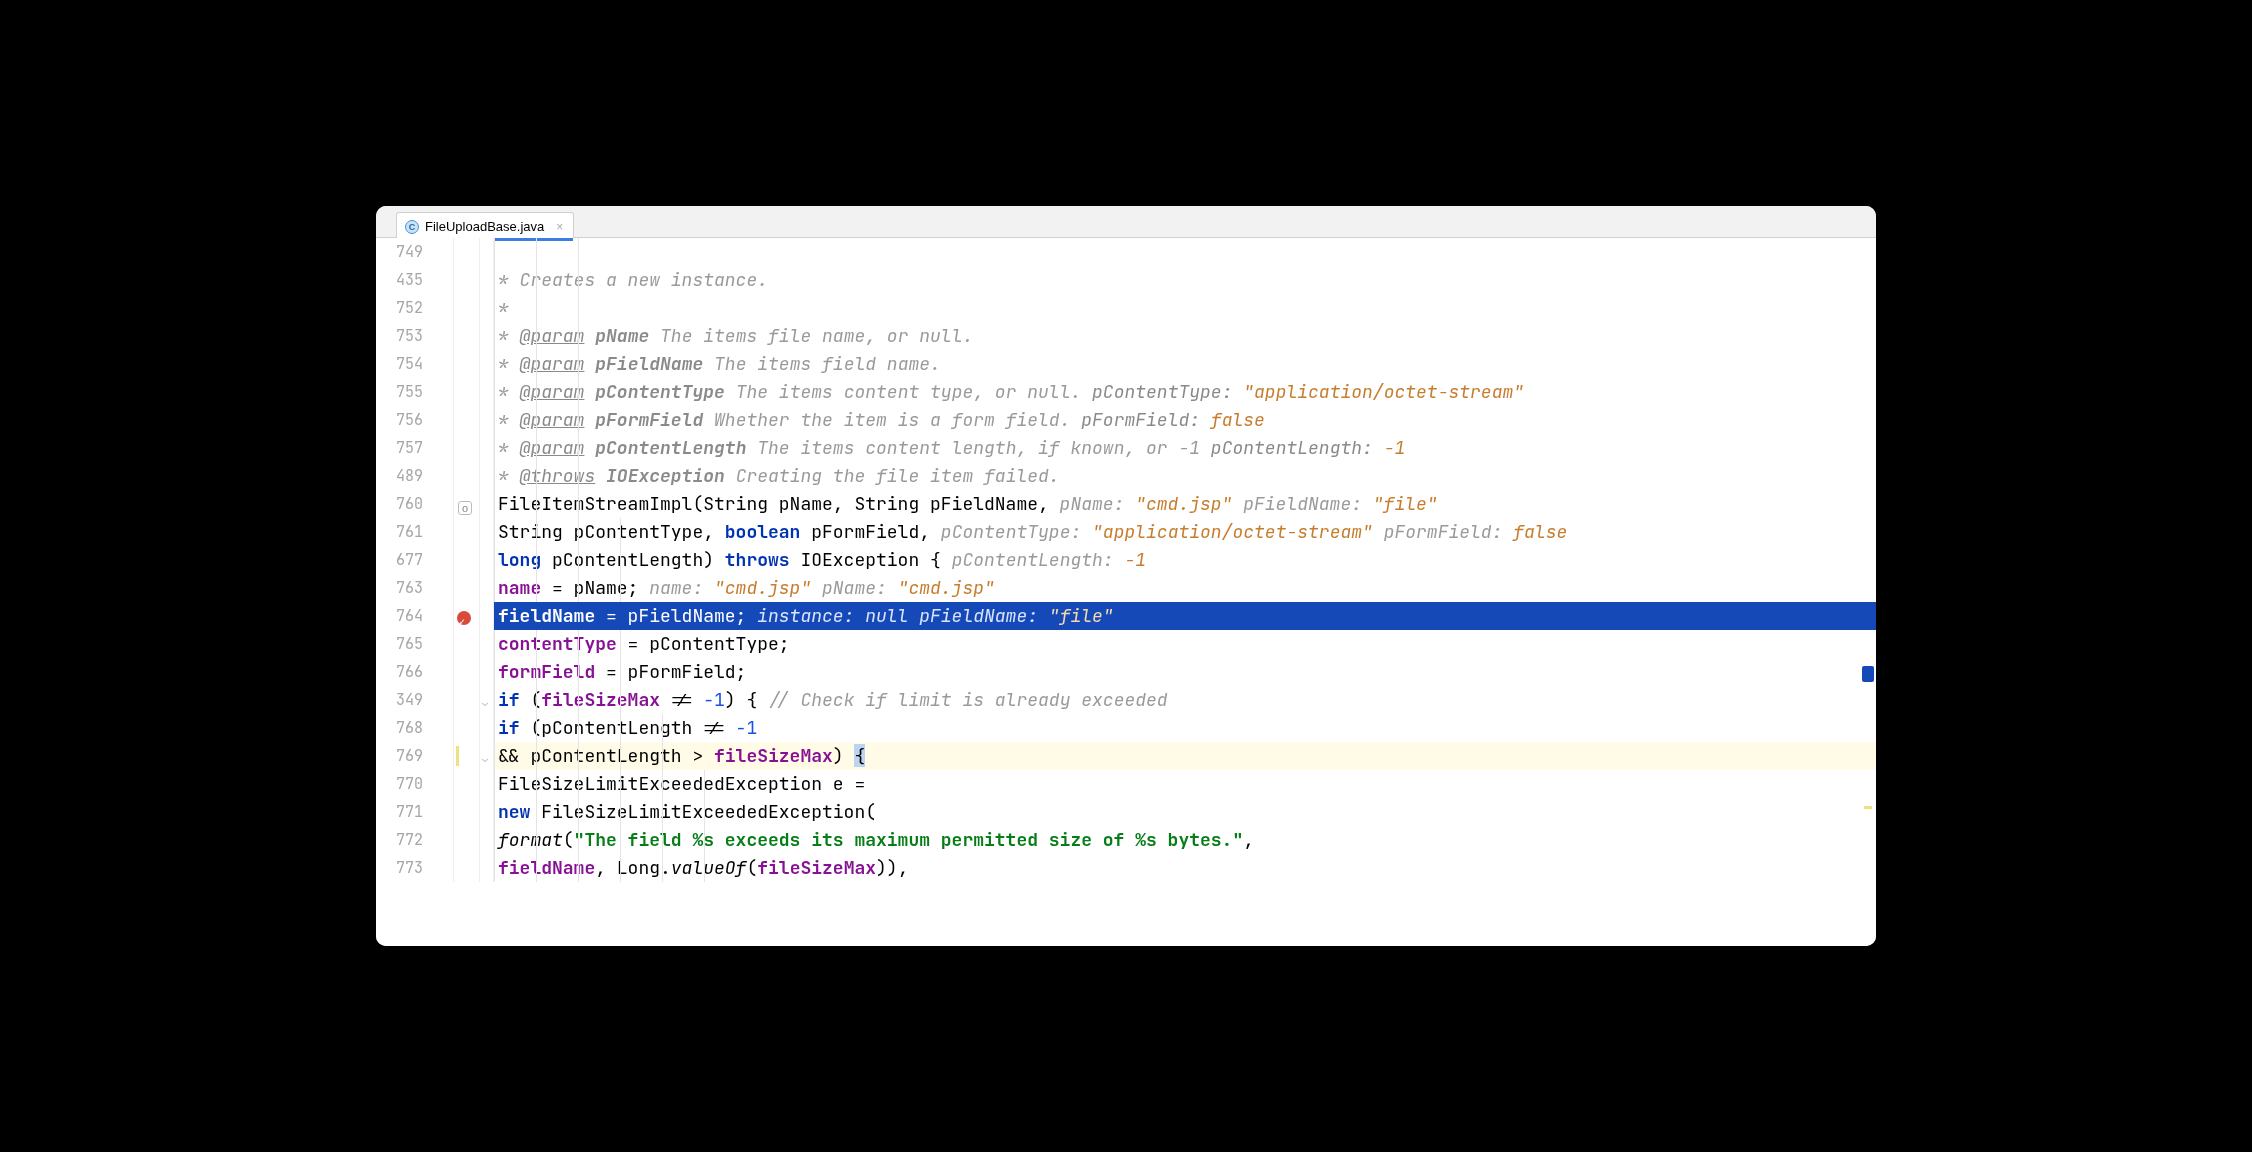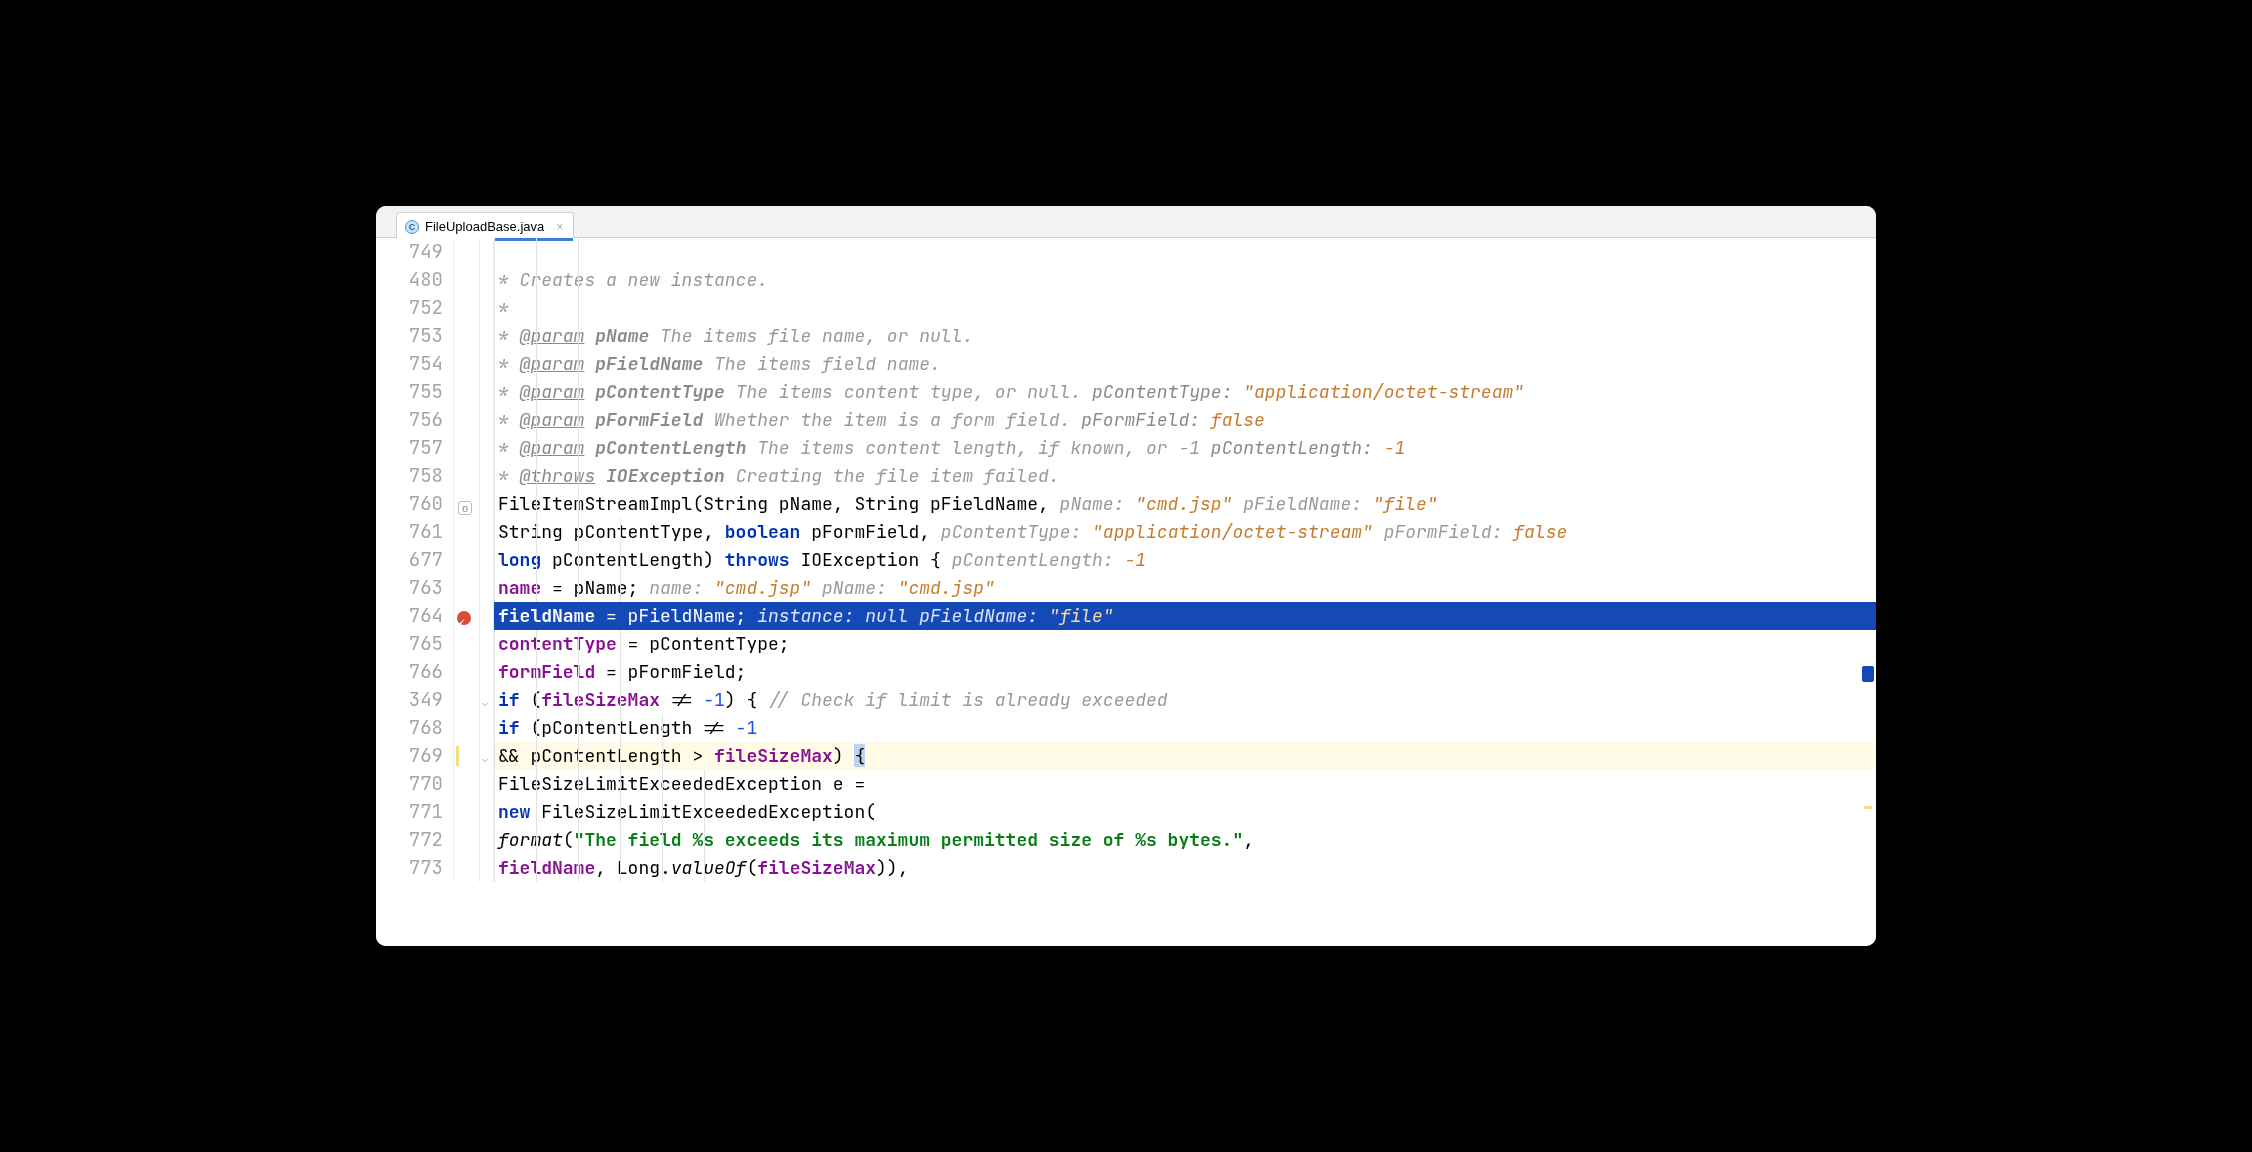--- a/index.html
+++ b/index.html
@@ -82,23 +82,23 @@
   .editor-body {
     flex: 1;
     display: flex;
     overflow: hidden;
     background: #fff;
   }
   .gutter {
     width: 78px;
     background: #fff;
     color: #a6a6a6;
-    text-align: right;
+    text-align: center;
     padding-right: 4px;
-    font-size: 19px;
+    font-size: 15px;
     border-right: 1px solid #eee;
     position: relative;
   }
   .gutter-extra {
     width: 26px;
     background: #fff;
     border-right: 1px solid #eee;
     position: relative;
   }
   .fold-gutter {
@@ -200,21 +200,21 @@
   <div class="editor-body" id="editor-rows">
 
   <div style="flex: 1 1 0%; display: flex; flex-direction: column;">
         <div class="row">
           <div class="gutter"><span class="ln-num">749</span></div>
           <div class="gutter-extra"></div>
           <div class="fold-gutter"><span class="fold-mark"> </span></div>
           <div class="code-col"><div class="vguide" style="left: 0px;"></div><div class="vguide" style="left: 42px;"></div><div class="vguide" style="left: 84px;"></div><span class="code-text"><span> </span></span></div>
         </div>
         <div class="row">
-          <div class="gutter"><span class="ln-num">480</span></div>
+          <div class="gutter"><span class="ln-num">435</span></div>
           <div class="gutter-extra"></div>
           <div class="fold-gutter"></div>
           <div class="code-col"><div class="vguide" style="left: 0px;"></div><div class="vguide" style="left: 42px;"></div><div class="vguide" style="left: 84px;"></div><span class="code-text"><span>           </span><span class="c-doc"> * Creates a new instance.</span></span></div>
         </div>
         <div class="row">
           <div class="gutter"><span class="ln-num">752</span></div>
           <div class="gutter-extra"></div>
           <div class="fold-gutter"></div>
           <div class="code-col"><div class="vguide" style="left: 0px;"></div><div class="vguide" style="left: 42px;"></div><div class="vguide" style="left: 84px;"></div><span class="code-text"><span>           </span><span class="c-doc"> *</span></span></div>
         </div>
@@ -242,21 +242,21 @@
           <div class="fold-gutter"></div>
           <div class="code-col"><div class="vguide" style="left: 0px;"></div><div class="vguide" style="left: 42px;"></div><div class="vguide" style="left: 84px;"></div><span class="code-text"><span>           </span><span class="c-doc"> * </span><span class="c-tag">@param</span><span> </span><span class="c-doc-bold">pFormField</span><span class="c-doc"> Whether the item is a form field.</span><span class="c-grey-ital">  pFormField: </span><span class="c-orange-ital">false</span></span></div>
         </div>
         <div class="row">
           <div class="gutter"><span class="ln-num">757</span></div>
           <div class="gutter-extra"></div>
           <div class="fold-gutter"></div>
           <div class="code-col"><div class="vguide" style="left: 0px;"></div><div class="vguide" style="left: 42px;"></div><div class="vguide" style="left: 84px;"></div><span class="code-text"><span>           </span><span class="c-doc"> * </span><span class="c-tag">@param</span><span> </span><span class="c-doc-bold">pContentLength</span><span class="c-doc"> The items content length, if known, or -1</span><span class="c-grey-ital">  pContentLength: </span><span class="c-orange-ital">-1</span></span></div>
         </div>
         <div class="row">
-          <div class="gutter"><span class="ln-num">758</span></div>
+          <div class="gutter"><span class="ln-num">489</span></div>
           <div class="gutter-extra"></div>
           <div class="fold-gutter"></div>
           <div class="code-col"><div class="vguide" style="left: 0px;"></div><div class="vguide" style="left: 42px;"></div><div class="vguide" style="left: 84px;"></div><span class="code-text"><span>           </span><span class="c-doc"> * </span><span class="c-tag">@throws</span><span> </span><span class="c-doc-bold">IOException</span><span class="c-doc"> Creating the file item failed.</span></span></div>
         </div>
         <div class="row">
           <div class="gutter"><span class="ln-num">760</span></div>
           <div class="gutter-extra"><span class="override-mark">o</span></div>
           <div class="fold-gutter"></div>
           <div class="code-col"><div class="vguide" style="left: 0px;"></div><div class="vguide" style="left: 42px;"></div><div class="vguide" style="left: 84px;"></div><span class="code-text"><span>          </span><span>FileItemStreamImpl(String pName, String pFieldName,</span><span class="c-hint">  pName: </span><span class="c-hint-o">"cmd.jsp"</span><span class="c-hint">  pFieldName: </span><span class="c-hint-o">"file"</span></span></div>
         </div>

